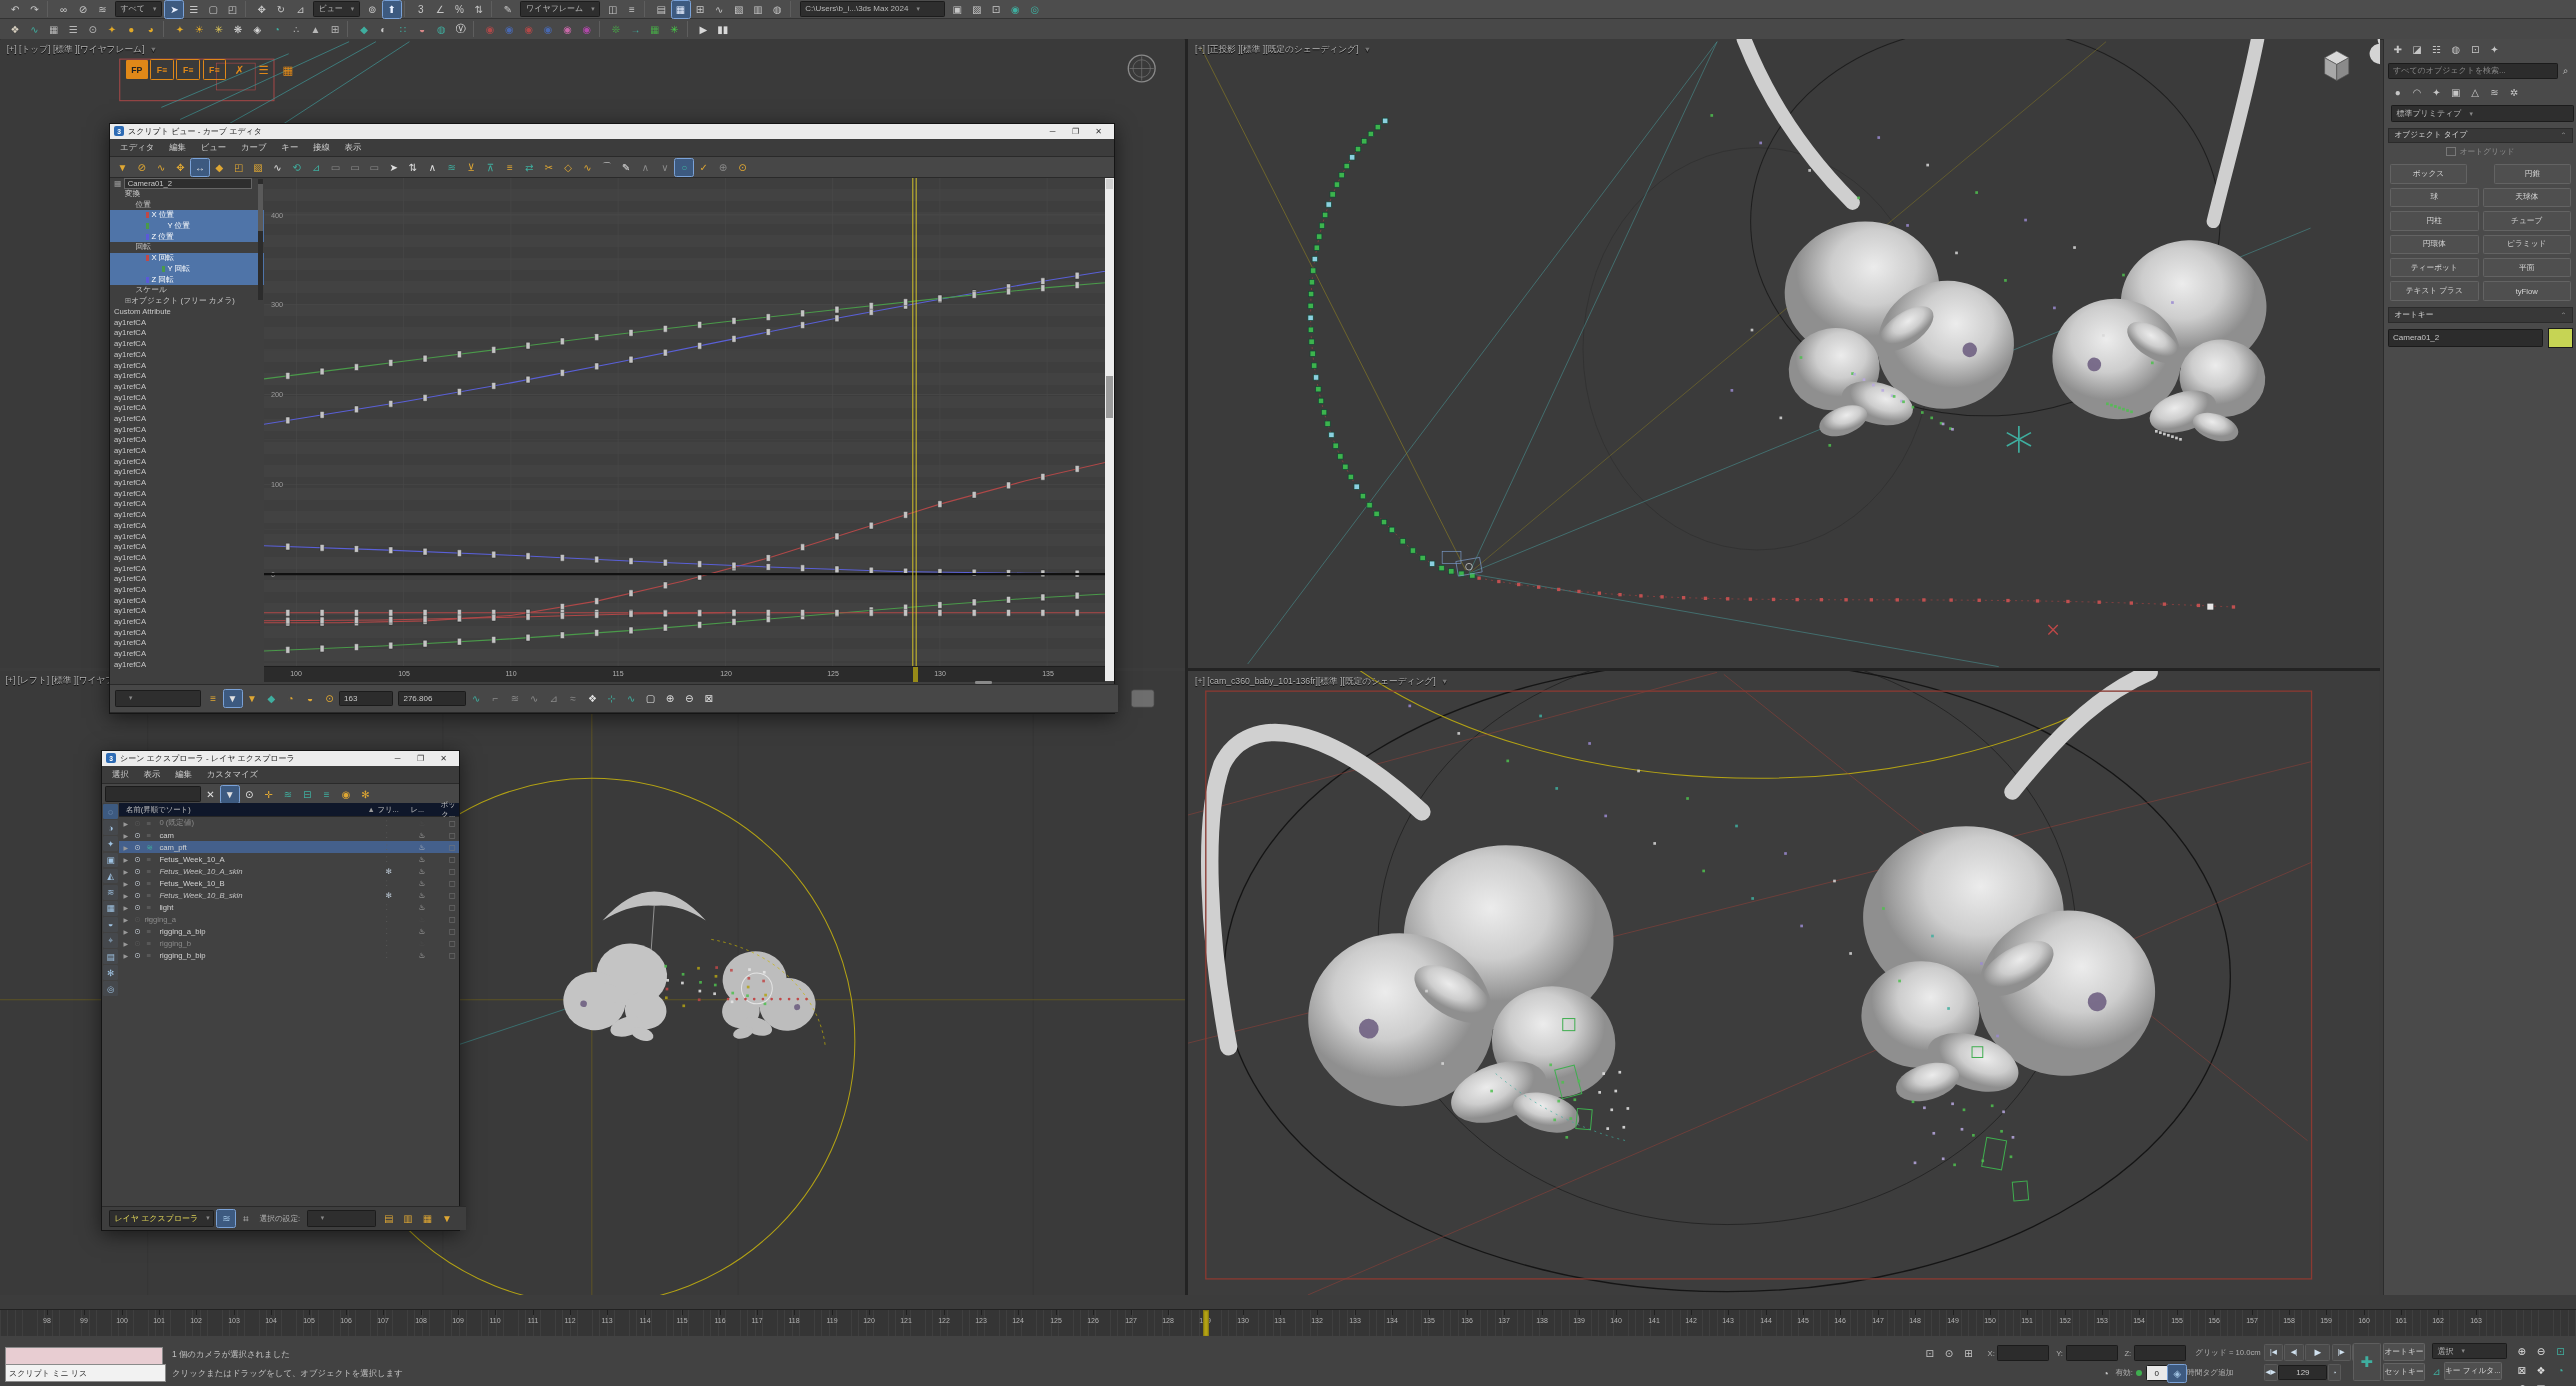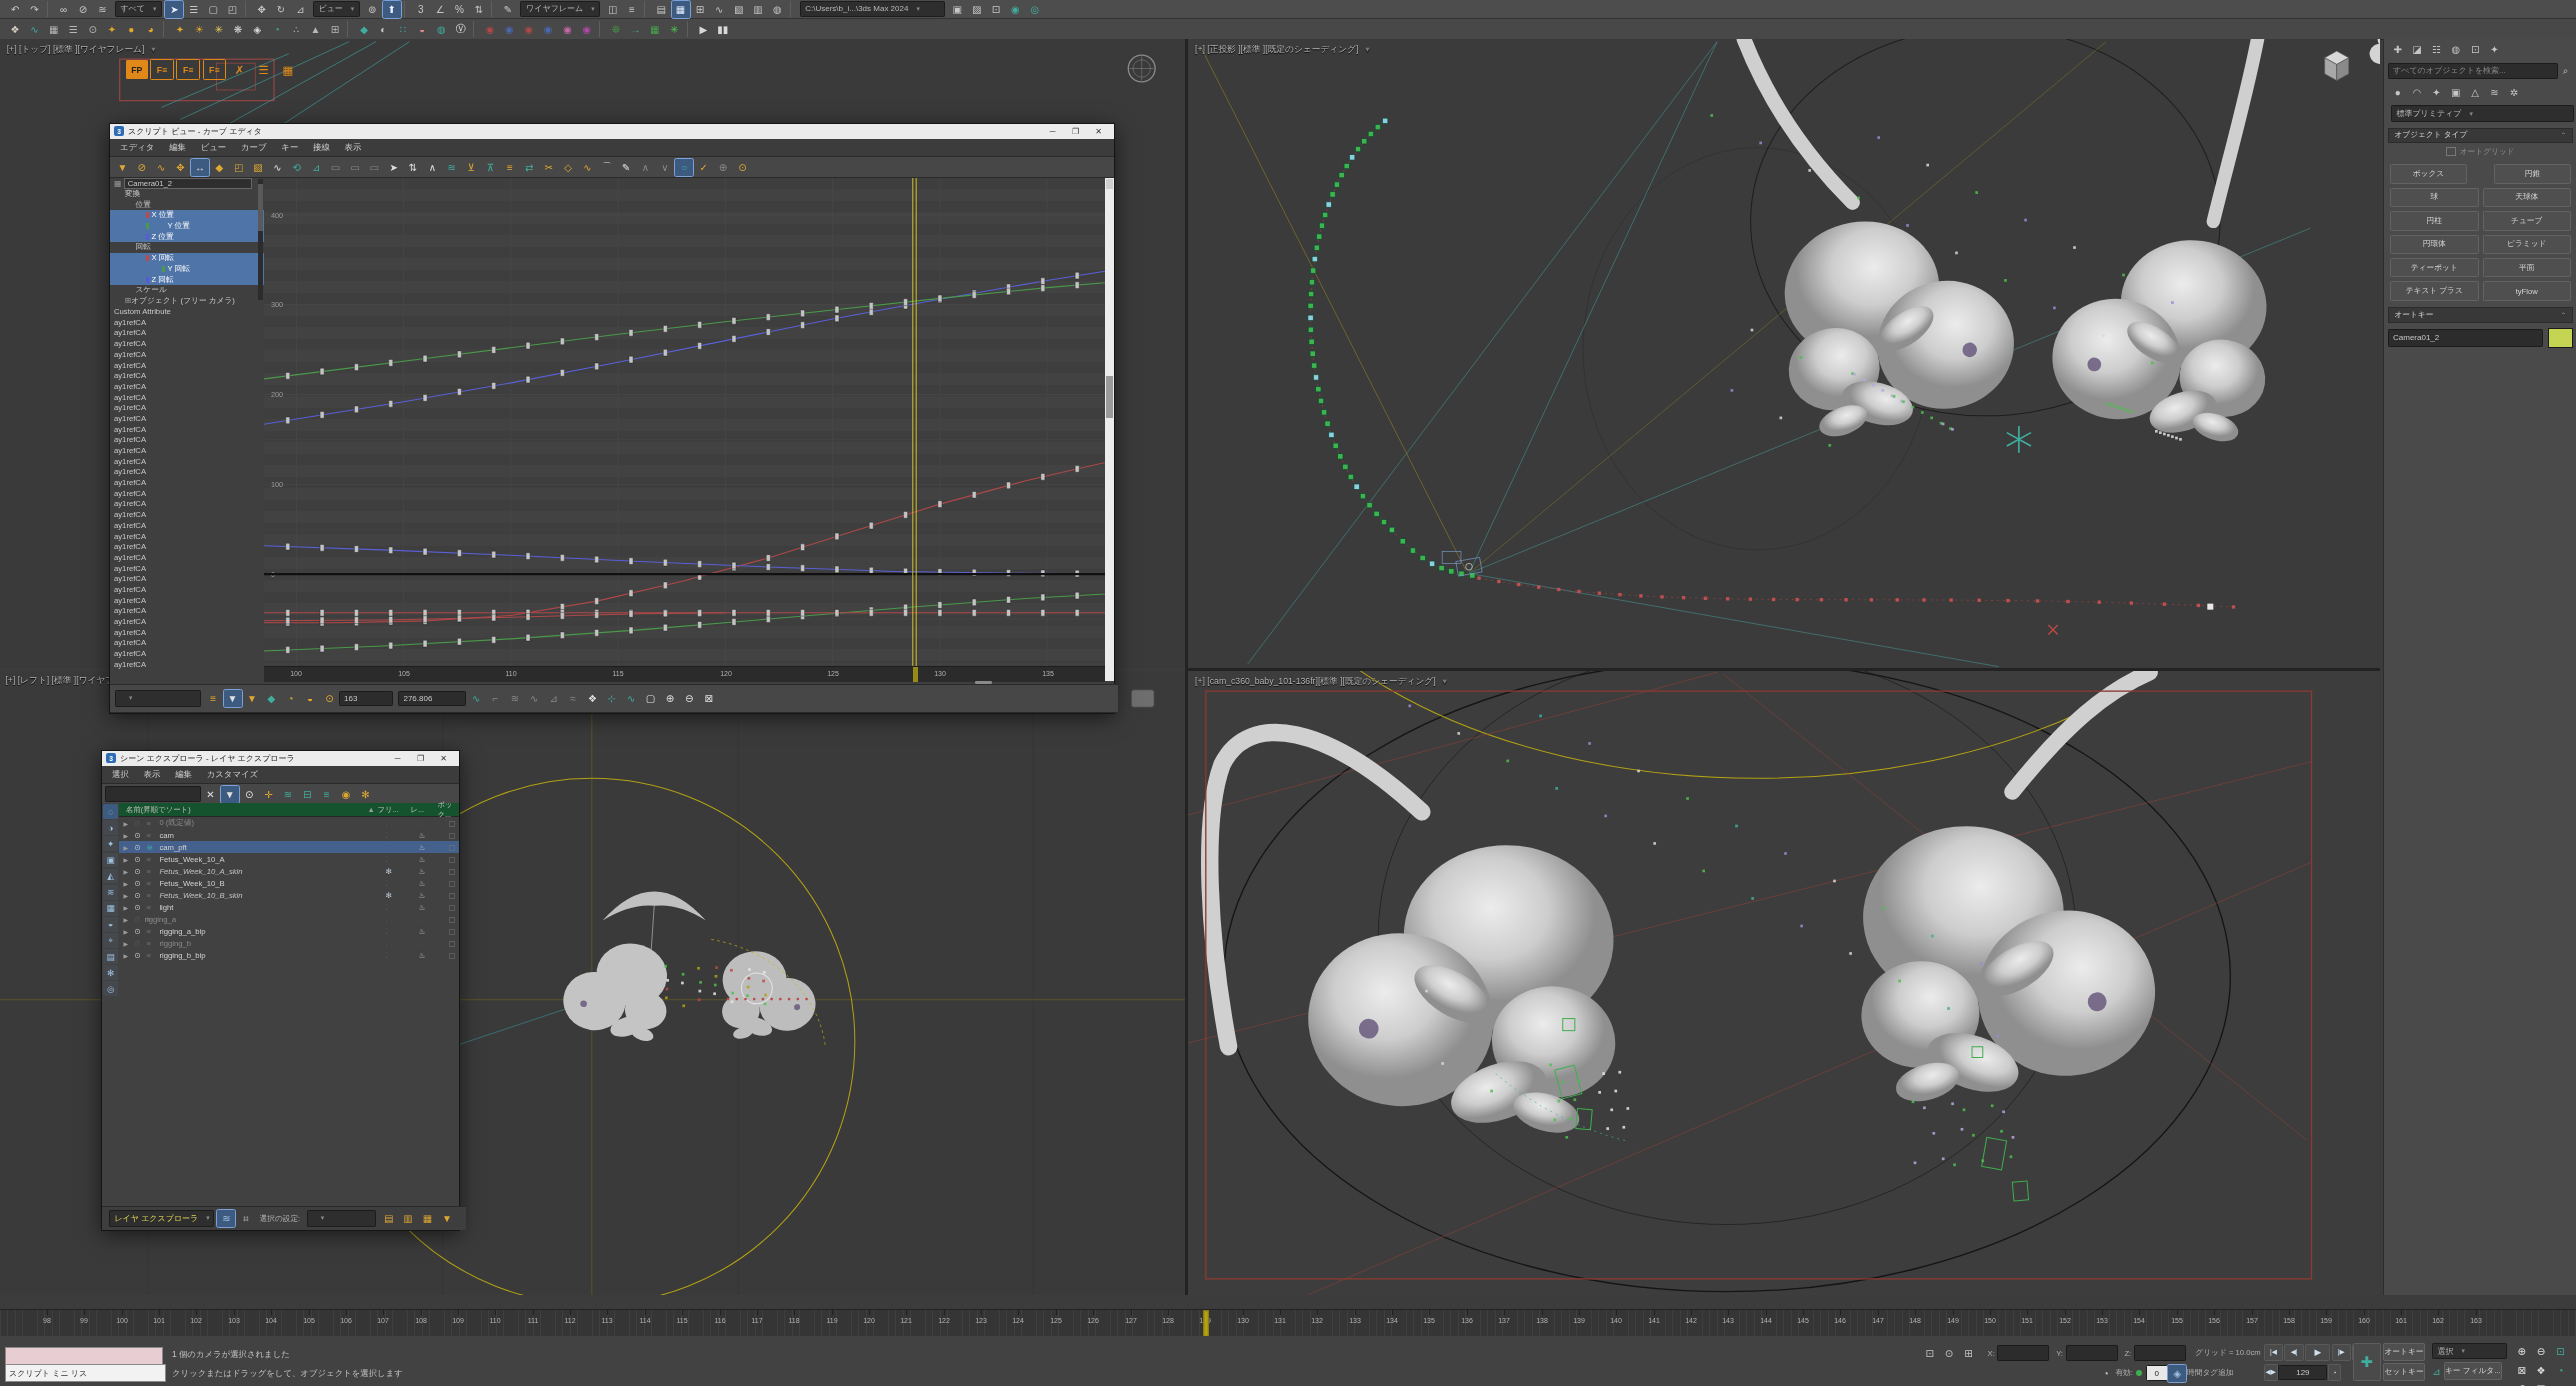--- a/index.html
+++ b/index.html
@@ -1114,21 +1114,21 @@
           <div style="width: 14.8px; height: 14.8px; margin: 1.3px; display: flex; align-items: center; justify-content: center; color: rgb(158, 193, 224); font-size: 8.7px; background: rgb(69, 72, 76); border-radius: 1.3px;">◭</div>
           <div style="width: 14.8px; height: 14.8px; margin: 1.3px; display: flex; align-items: center; justify-content: center; color: rgb(158, 193, 224); font-size: 8.7px; background: rgb(69, 72, 76); border-radius: 1.3px;">≋</div>
           <div style="width: 14.8px; height: 14.8px; margin: 1.3px; display: flex; align-items: center; justify-content: center; color: rgb(158, 193, 224); font-size: 8.7px; background: rgb(69, 72, 76); border-radius: 1.3px;">▦</div>
           <div style="width: 14.8px; height: 14.8px; margin: 1.3px; display: flex; align-items: center; justify-content: center; color: rgb(158, 193, 224); font-size: 8.7px; background: rgb(69, 72, 76); border-radius: 1.3px;">◒</div>
           <div style="width: 14.8px; height: 14.8px; margin: 1.3px; display: flex; align-items: center; justify-content: center; color: rgb(158, 193, 224); font-size: 8.7px; background: rgb(69, 72, 76); border-radius: 1.3px;">⌖</div>
           <div style="width: 14.8px; height: 14.8px; margin: 1.3px; display: flex; align-items: center; justify-content: center; color: rgb(158, 193, 224); font-size: 8.7px; background: rgb(69, 72, 76); border-radius: 1.3px;">▤</div>
           <div style="width: 14.8px; height: 14.8px; margin: 1.3px; display: flex; align-items: center; justify-content: center; color: rgb(158, 193, 224); font-size: 8.7px; background: rgb(69, 72, 76); border-radius: 1.3px;">✻</div>
           <div style="width: 14.8px; height: 14.8px; margin: 1.3px; display: flex; align-items: center; justify-content: center; color: rgb(158, 193, 224); font-size: 8.7px; background: rgb(69, 72, 76); border-radius: 1.3px;">◎</div>
         </div>
     </div>
-    <div class="ab row" style="left:17.4px;top:52px;right:0;height:13.4px;background:#14532d;border-bottom:0.7px solid #262626;font-size:7.4px;color:#c0c0c0;">
+    <div class="ab row" style="left:17.4px;top:52px;right:0;height:13.4px;background:#0f172a;border-bottom:0.7px solid #262626;font-size:7.4px;color:#c0c0c0;text-align:center;">
       <span style="margin-left:6.7px;">名前(昇順でソート)</span>
       <span class="ab" style="left:248px;color:#9a9a9a;">▲</span>
       <span class="ab" style="left:258px;">フリ...</span>
       <span class="ab" style="left:291px;">レ...</span>
       <span class="ab" style="left:318px;">ボック...</span>
     </div>
     <div id="se-rows" class="ab" style="left:17.4px;top:66px;right:0;bottom:24px;background:#414141;">
         <div class="serow dim">
           <span class="ab" style="left: 4px; color: rgb(153, 153, 153); font-size: 6px;">▶</span>
           <span class="ab" style="left: 14.8px; color: rgb(85, 85, 85);">⊙</span>

